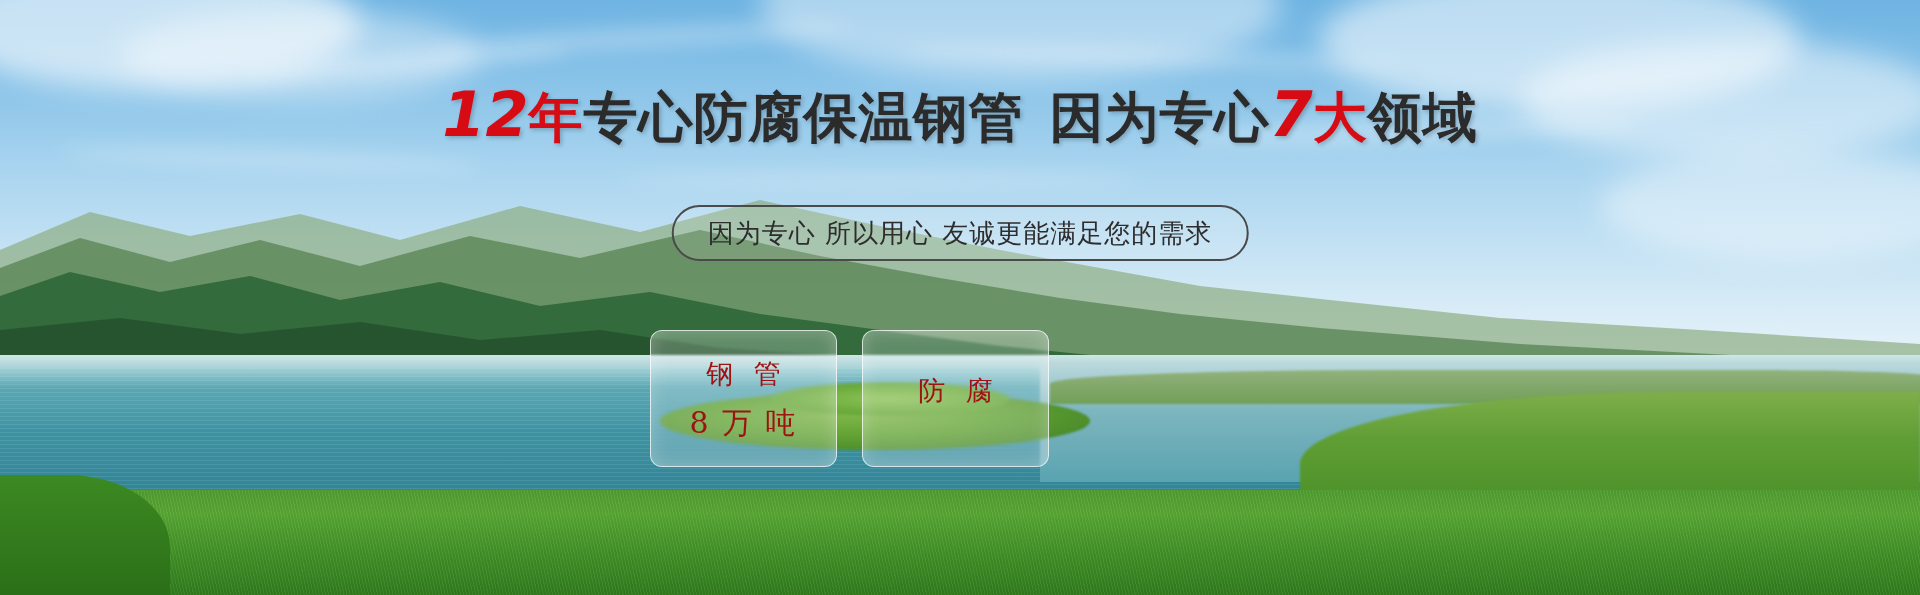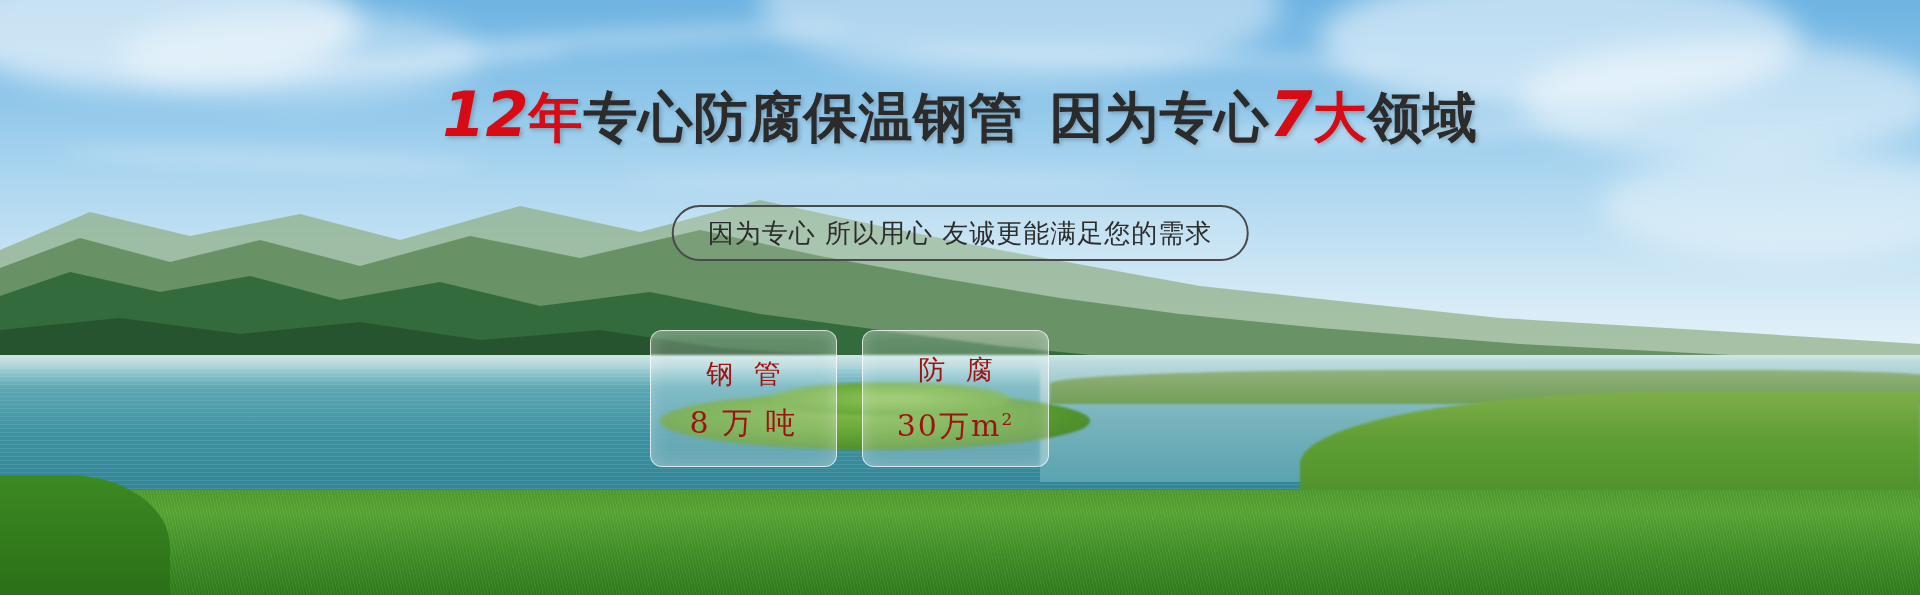--- a/index.html
+++ b/index.html
@@ -204,19 +204,18 @@
 
     <div id="cards">
 
       <div class="card">
         <div class="c-title">钢 管</div>
         <div class="c-value"><span>8 万 吨</span></div>
       </div>
 
       <div class="card">
         <div class="c-title">防 腐</div>
-        <div class="c-value"><span>30万m</span><sup>2</sup></div>
       </div>
 
 
     </div>
   </div>
 </div>
 
 </body></html>

